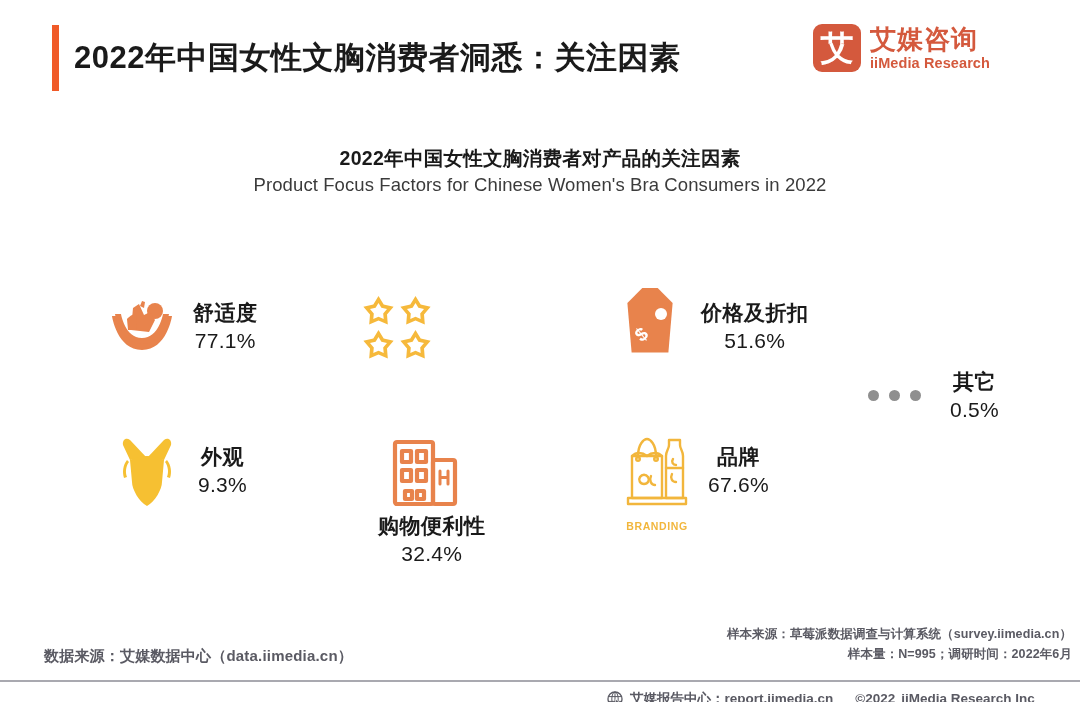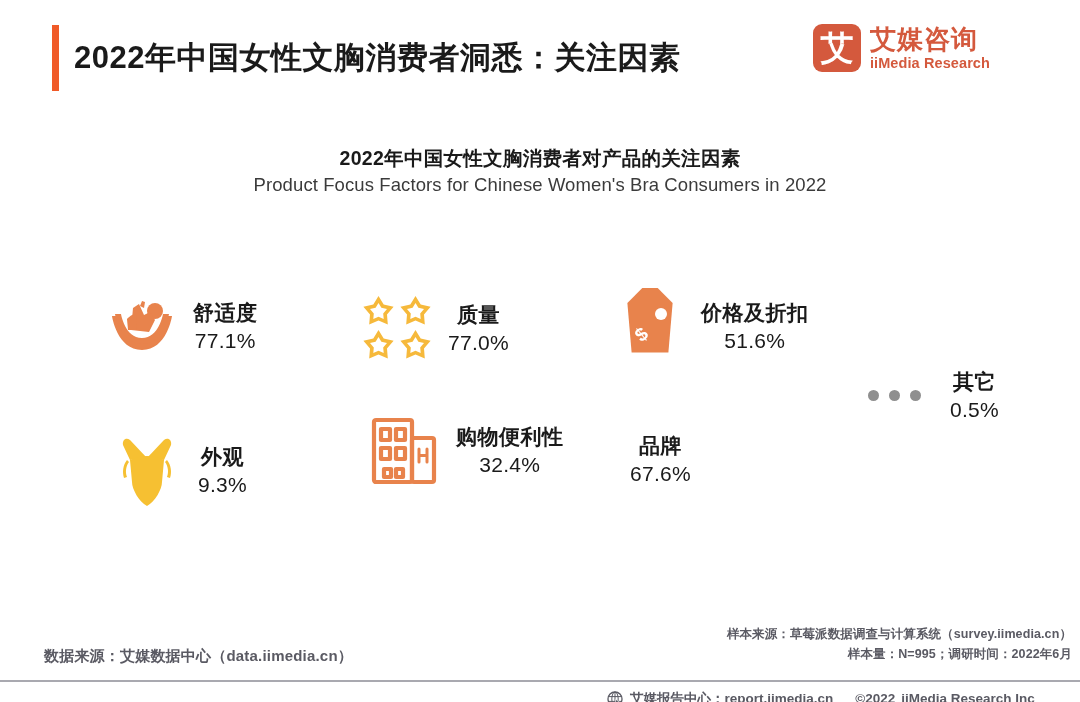--- a/index.html
+++ b/index.html
@@ -165,21 +165,21 @@
     background: #8f8f8f;
     display: block;
   }
 
   
   .f0 { left: 103px; top: 288px; }
   .f1 { left: 358px; top: 290px; }
   .f2 { left: 611px; top: 288px; }
   .f3 { left: 852px; top: 368px; }
   .f4 { left: 108px; top: 432px; }
-  .f5 { left: 366px; top: 412px; }
+  .f5 { left: 366px; top: 434px; flex-direction: column; }
   .f6 { left: 618px; top: 432px; }
 
   .f3 .factor-icon { width: 84px; height: 40px; }
   .f3 .factor-text { margin-left: 14px; text-align: center; }
 
   
   .footer {
     position: absolute;
     left: 0;
     top: 620px;
@@ -289,24 +289,20 @@
         <path d="M20.5 40 L25.7 48.6 L35.6 50.8 L29 58.5 L29.8 68.6 L20.5 64.6 L11.2 68.6 L12 58.5 L5.4 50.8 L15.3 48.6 Z"></path>
         <path d="M57.5 40 L62.7 48.6 L72.6 50.8 L66 58.5 L66.8 68.6 L57.5 64.6 L48.2 68.6 L49 58.5 L42.4 50.8 L52.3 48.6 Z"></path>
       </g>
       <g fill="#ffffff">
         <path d="M20.5 13 L23.4 17.8 L29 19.1 L25.2 23.4 L25.7 29 L20.5 26.8 L15.3 29 L15.8 23.4 L12 19.1 L17.6 17.8 Z"></path>
         <path d="M57.5 13 L60.4 17.8 L66 19.1 L62.2 23.4 L62.7 29 L57.5 26.8 L52.3 29 L52.8 23.4 L49 19.1 L54.6 17.8 Z"></path>
         <path d="M20.5 47 L23.4 51.8 L29 53.1 L25.2 57.4 L25.7 63 L20.5 60.8 L15.3 63 L15.8 57.4 L12 53.1 L17.6 51.8 Z"></path>
         <path d="M57.5 47 L60.4 51.8 L66 53.1 L62.2 57.4 L62.7 63 L57.5 60.8 L52.3 63 L52.8 57.4 L49 53.1 L54.6 51.8 Z"></path>
       </g>
     </svg>
-  </div>
-  <div class="factor-text">
-    <div class="factor-label">质量</div>
-    <div class="factor-value">77.0%</div>
   </div>
 </div>
 
 <div class="factor f2">
   <div class="factor-icon">
     <svg width="78" height="78" viewBox="0 0 78 78">
       <path d="M40 6 L72 6 L72 38 L34 70 L8 44 Z" fill="#e8834c" transform="rotate(-45 39 39)"></path>
       <circle cx="50" cy="26" r="6" fill="#ffffff"></circle>
       <g transform="rotate(-40 30 46)">
         <text x="30" y="53" font-family="'Liberation Sans',sans-serif" font-size="19" font-weight="700" fill="#ffffff" text-anchor="middle">$</text>
@@ -369,20 +365,39 @@
       </g>
     </svg>
   </div>
   <div class="factor-text">
     <div class="factor-label">购物便利性</div>
     <div class="factor-value">32.4%</div>
   </div>
 </div>
 
 <div class="factor f6">
+  <div class="factor-icon">
+    <svg width="78" height="78" viewBox="0 0 78 78">
+      <g fill="none" stroke="#f2b63c" stroke-width="2.4" stroke-linejoin="round" stroke-linecap="round">
+        <path d="M14 24 L14 66 L44 66 L44 24 Z"></path>
+        <path d="M14 24 C18 20 24 20 29 24 C34 20 40 20 44 24"></path>
+        <path d="M20 24 C20 12 26 7 29 7 C32 7 38 12 38 24"></path>
+        <circle cx="20" cy="27" r="1.8"></circle>
+        <circle cx="38" cy="27" r="1.8"></circle>
+        <path d="M48 24 L48 66 L65 66 L65 24 C65 19 62 17 62 13 L62 8 L51 8 L51 13 C51 17 48 19 48 24 Z"></path>
+        <path d="M48 36 L65 36"></path>
+        <path d="M10 66 L68 66 L68 72 L10 72 Z"></path>
+        <path d="M22 45 C20 48 22 52 26 52 C30 52 32 48 30 45 C28 42 24 42 22 45 Z"></path>
+        <path d="M33 44 C31 48 33 53 37 53"></path>
+        <path d="M54 42 C52 46 54 50 58 50"></path>
+        <path d="M55 27 C53 30 55 33 58 33"></path>
+      </g>
+    </svg>
+    <div class="branding-cap">BRANDING</div>
+  </div>
   <div class="factor-text">
     <div class="factor-label">品牌</div>
     <div class="factor-value">67.6%</div>
   </div>
 </div>
 
 <div class="footer">
   <div class="src-left">数据来源：艾媒数据中心（data.iimedia.cn）</div>
   <div class="rule-left"></div>
   <div class="rule-right"></div>

